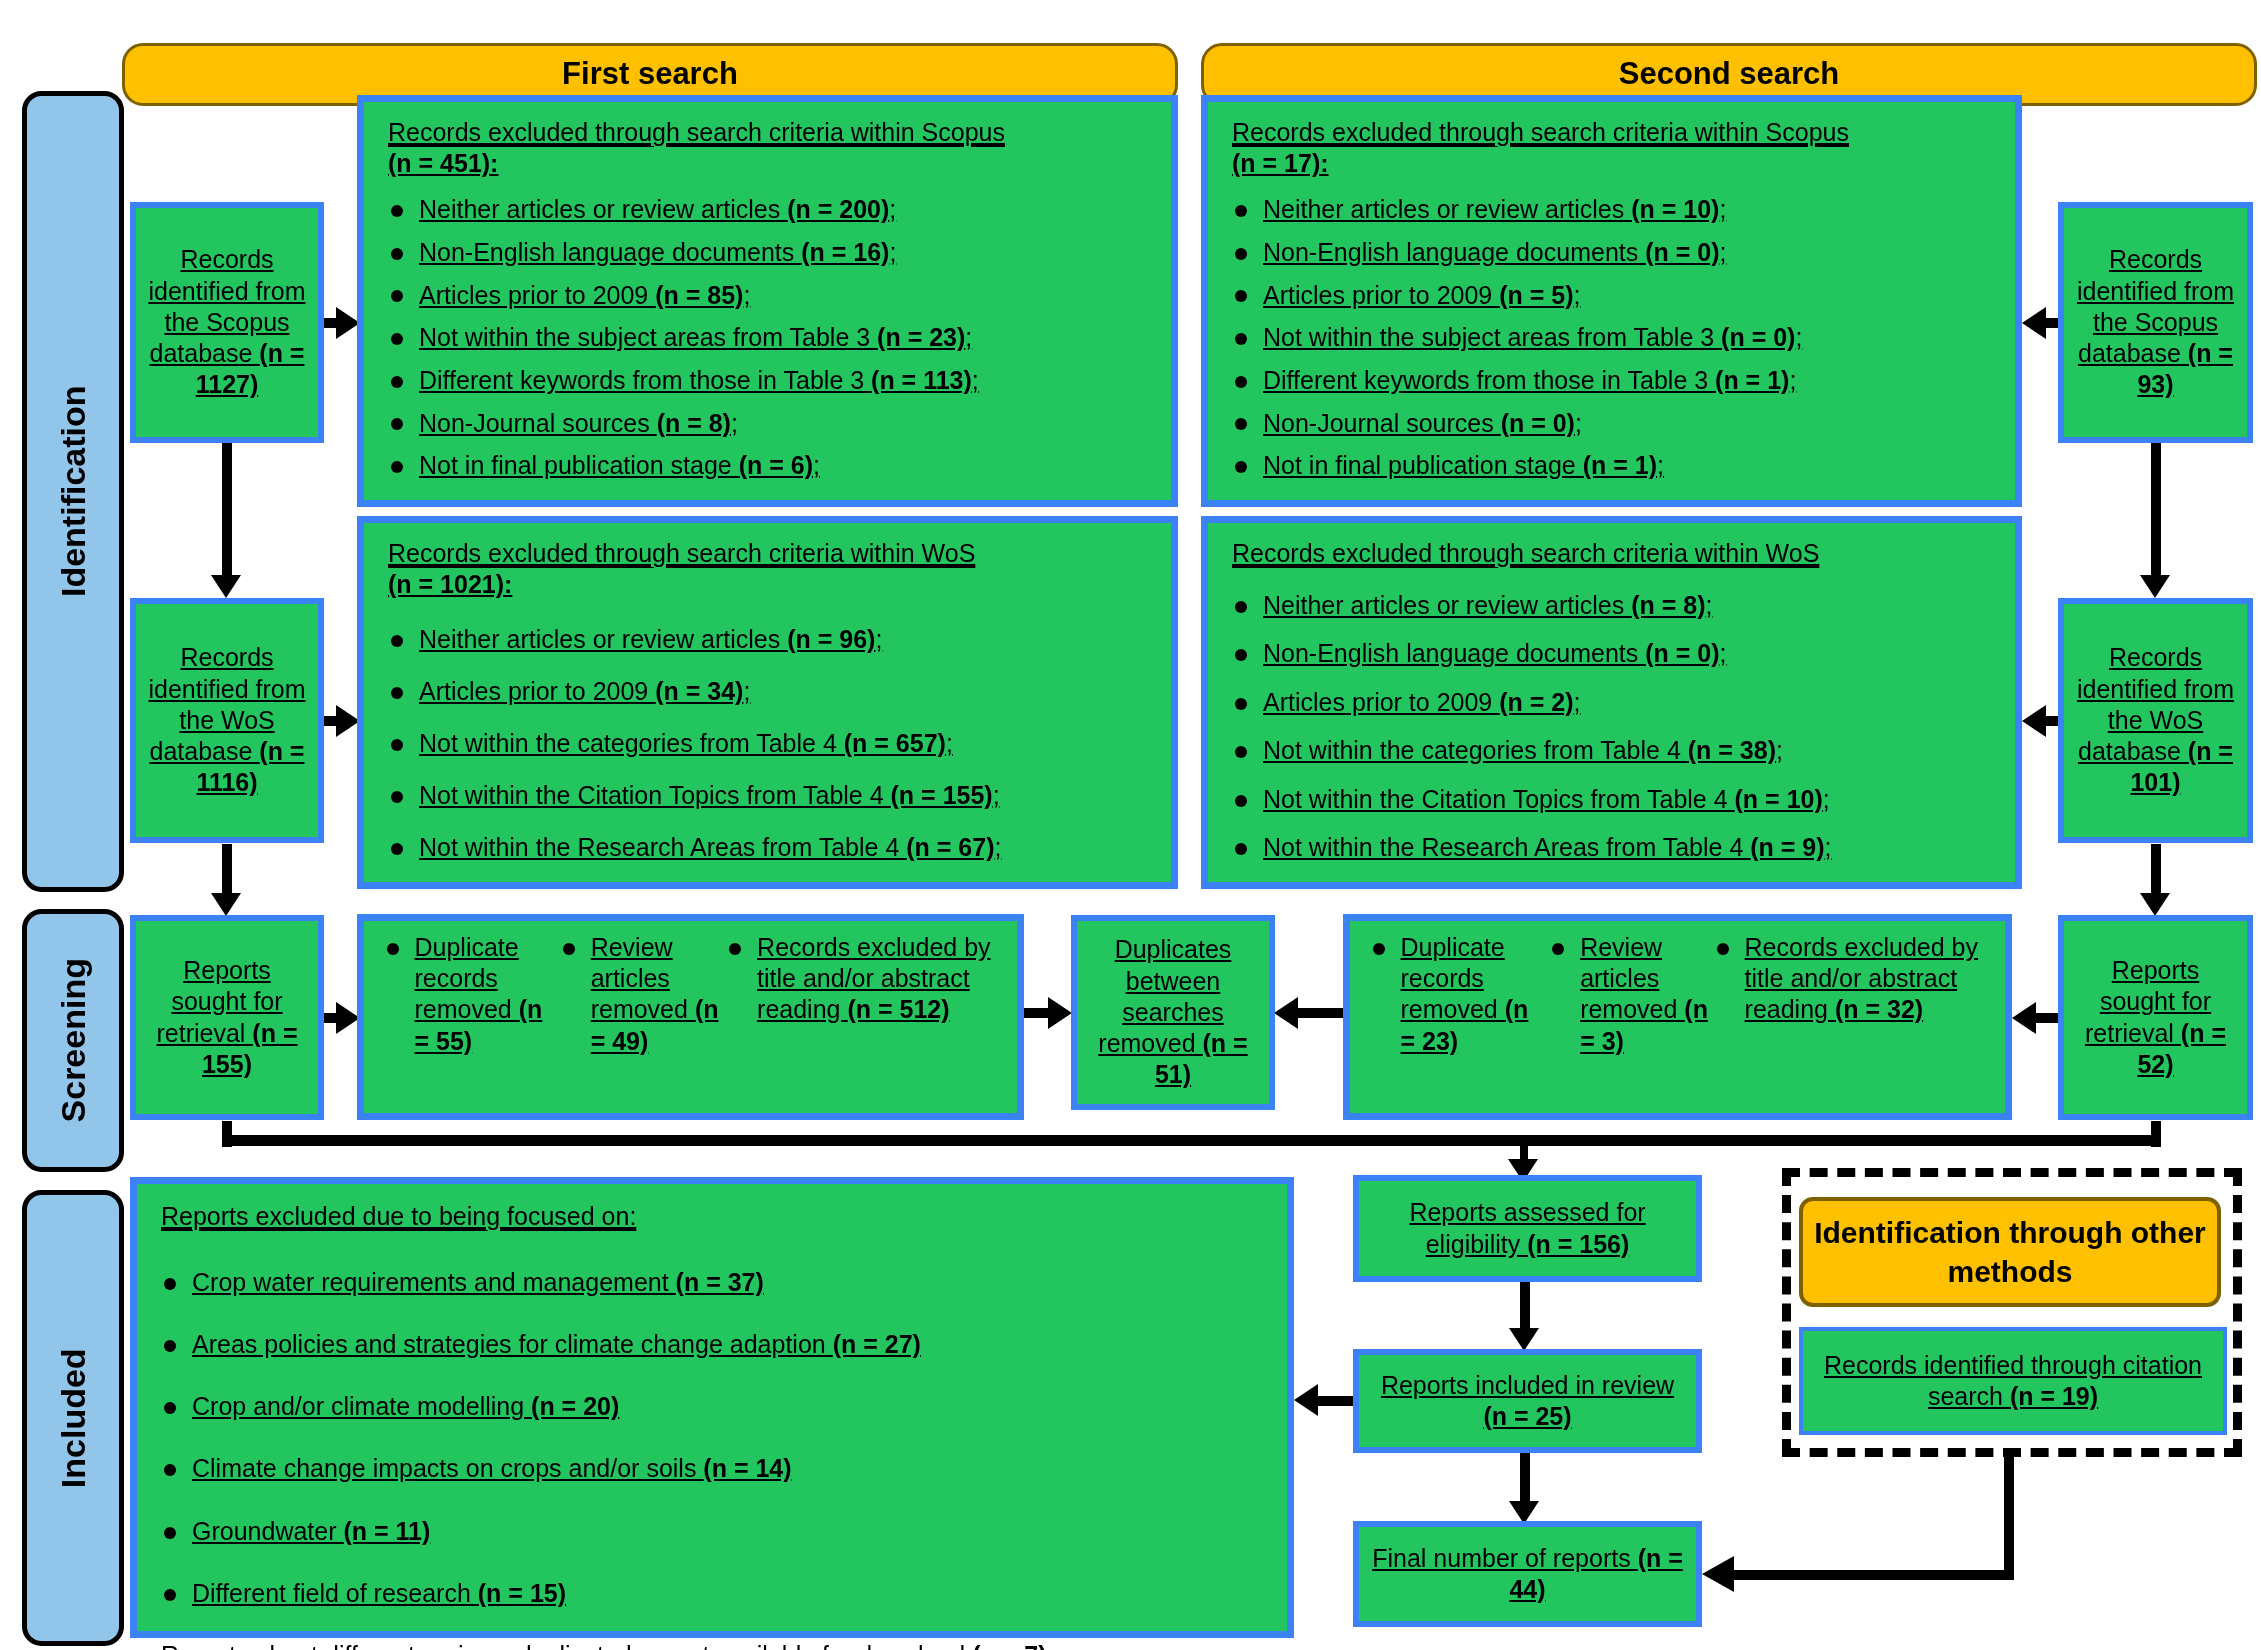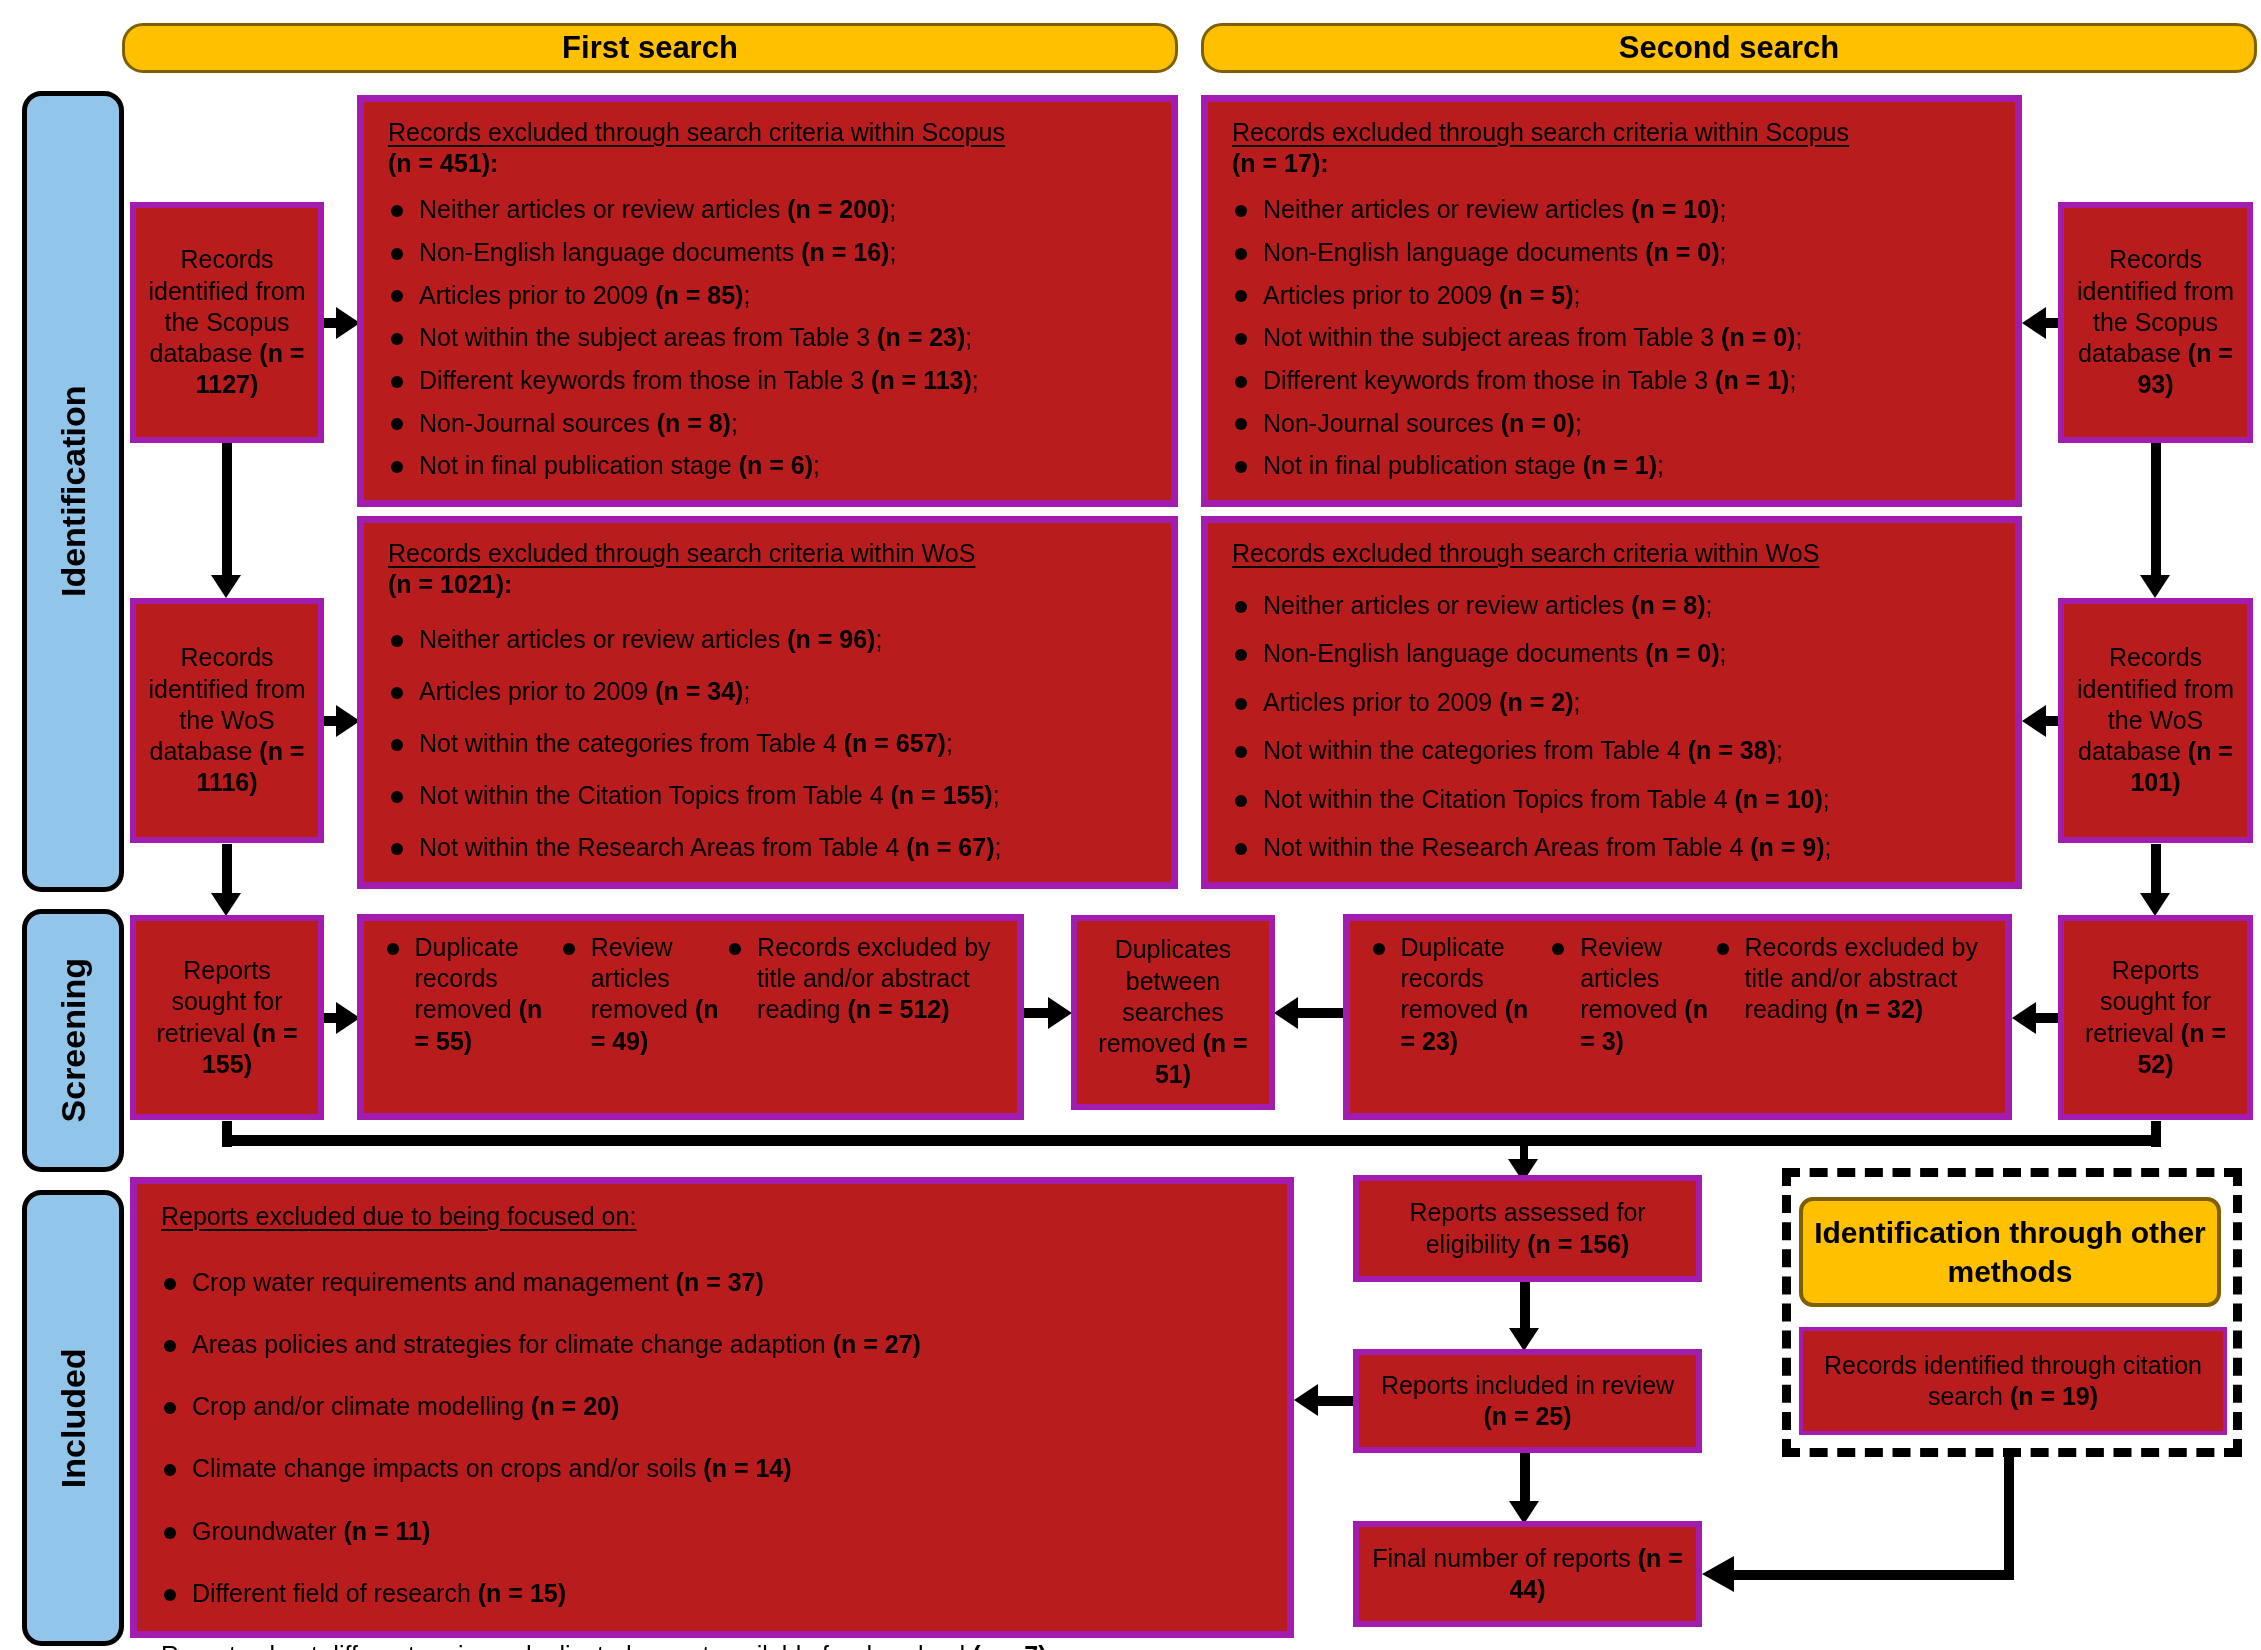--- a/index.html
+++ b/index.html
@@ -2,30 +2,30 @@
 <html style="font-size:8.7px"><head>
 <meta charset="utf-8">
 <style>
   html,body{margin:0;padding:0;background:#ffffff;}
   .canvas{
     position:relative;width:2261px;height:1651px;background:#ffffff;
     font-family:"Liberation Sans", sans-serif;color:#000;
     font-size:25px;line-height:1.25;
   }
   
-  .box{position:absolute;background:#b91c1c;border:6px solid #a21caf;box-sizing:border-box;}
+  .box{position:absolute;background:#22c55e;border:6px solid #3b82f6;box-sizing:border-box;text-decoration:underline;}
   .xl{border-width:7.6px;}
   .thin{border-width:4.3px;}
   .ctr{display:flex;align-items:center;justify-content:center;text-align:center;padding:7.6px;}
   
   .hbar{
-    position:absolute;height:50px;box-sizing:border-box;
+    position:absolute;height:63px;box-sizing:border-box;
     border:3.8px solid #7F6000;border-radius:21px;background:#FFC000;
     display:flex;align-items:center;justify-content:center;
-    font-weight:bold;font-size:31px;
+    font-weight:bold;font-size:31px;margin-top:20px;
   }
   
   .side{
     position:absolute;left:21.7px;width:102px;box-sizing:border-box;
     background:#92C5EA;border:5.4px solid #000;border-radius:19.5px;
     display:flex;align-items:center;justify-content:center;overflow:visible;
   }
   .side span{transform:rotate(-90deg);white-space:nowrap;font-weight:bold;font-size:34px;}
   
   .excl{display:flex;flex-direction:column;justify-content:space-between;padding:15px 21.7px 18.4px 24px;}

